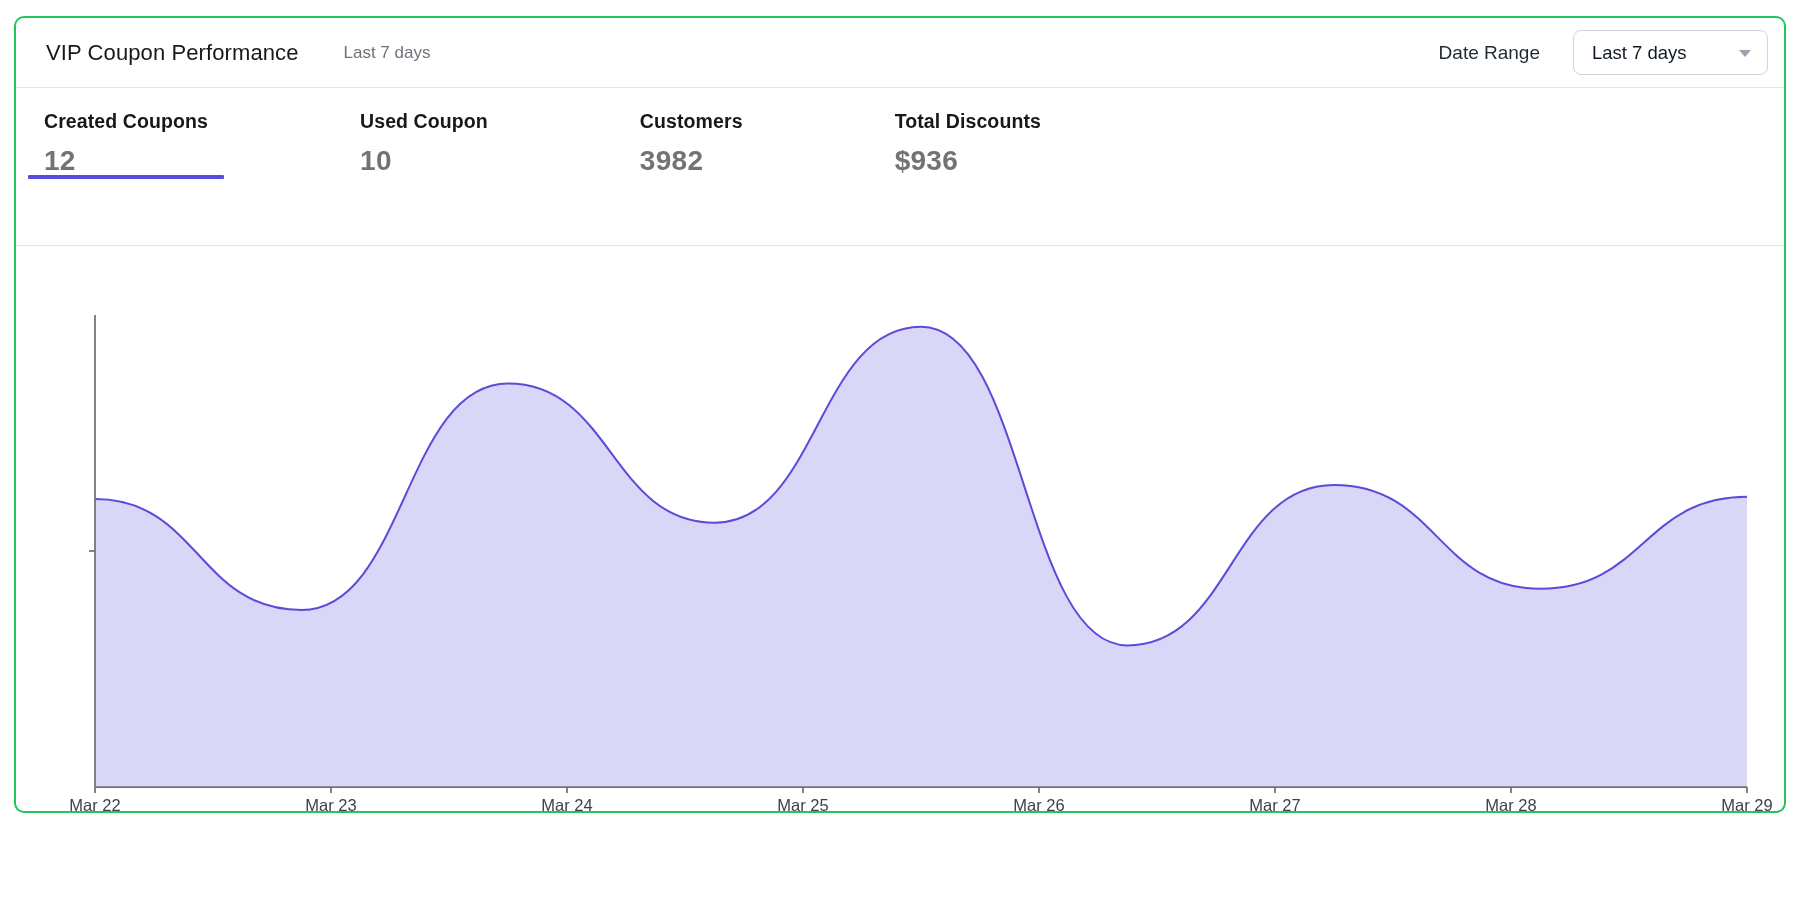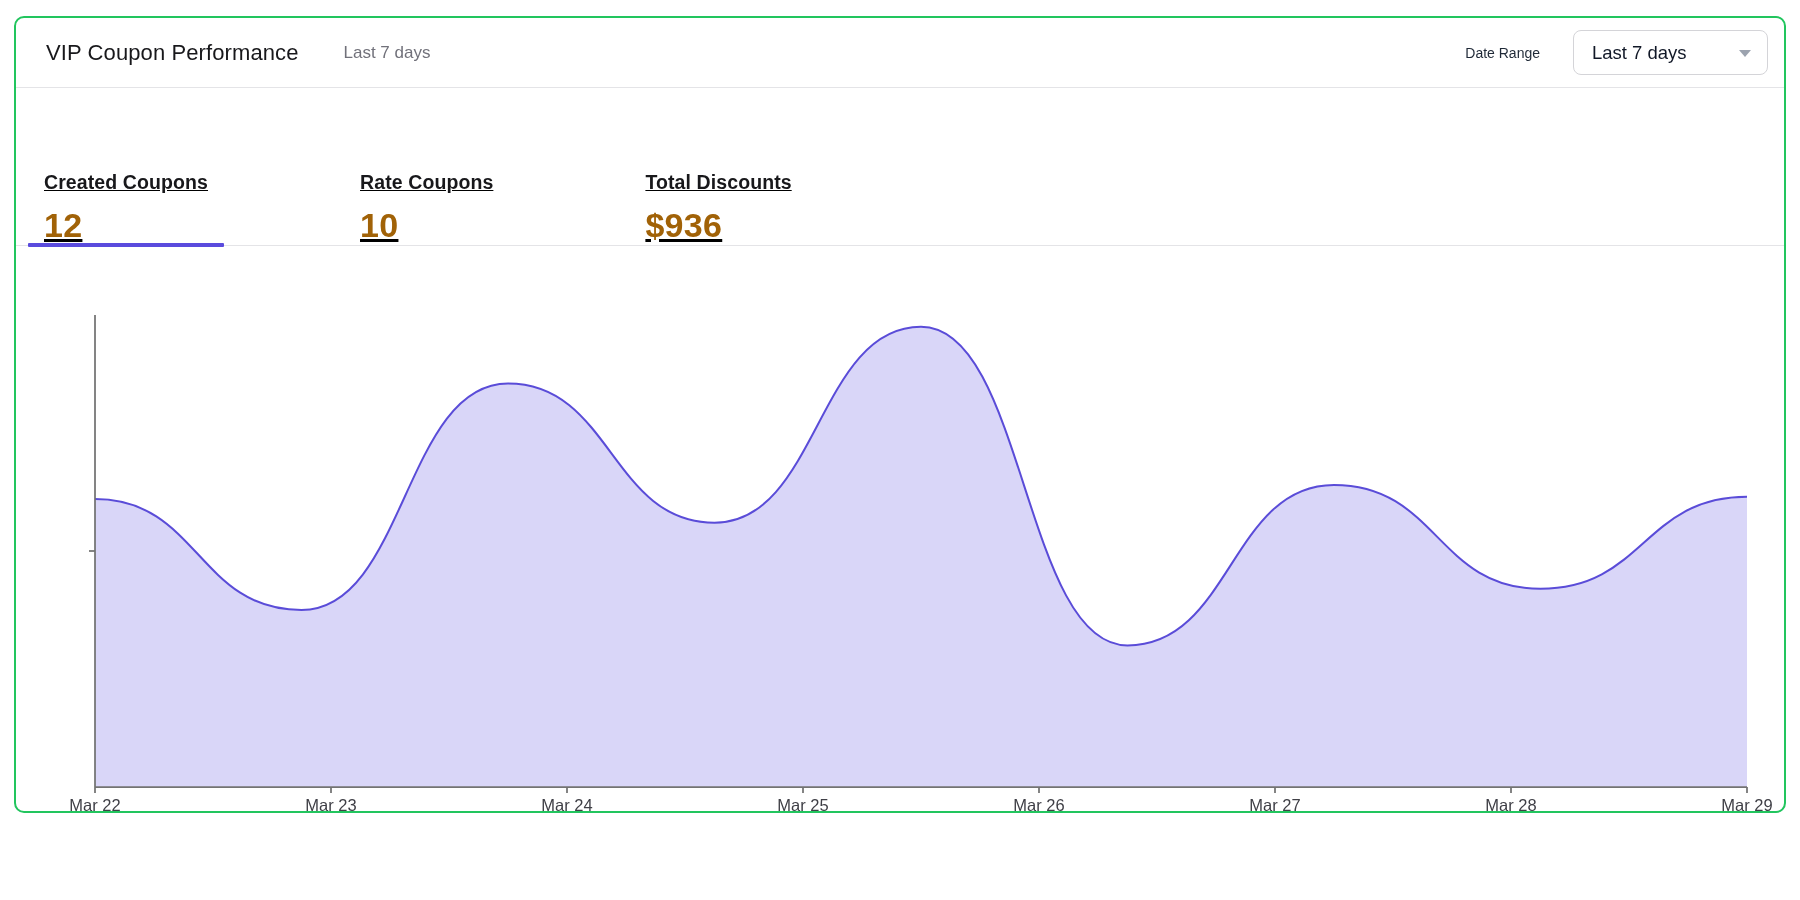--- a/index.html
+++ b/index.html
@@ -32,21 +32,21 @@
     color: #18181b;
     letter-spacing: 0.1px;
   }
   .subtitle {
     margin-left: 45px;
     font-size: 17px;
     color: #71717a;
   }
   .header-spacer { flex: 1; }
   .date-range-label {
-    font-size: 14px;
+    font-size: 19px;
     color: #1f2937;
     margin-right: 33px;
   }
   .select {
     position: relative;
     width: 195px; height: 45px;
     border: 1px solid #d4d4d8;
     border-radius: 8px;
     background: #ffffff;
     display: flex;
@@ -61,44 +61,43 @@
     right: 16px; top: 50%;
     margin-top: -3px;
     width: 0; height: 0;
     border-left: 6px solid transparent;
     border-right: 6px solid transparent;
     border-top: 7px solid #9ca3af;
   }
   
   .tabs {
     display: flex;
-    align-items: flex-end;
+    align-items: flex-start;
     gap: 120px;
     padding: 22px 0 0 12px;
     height: 158px;
     border-bottom: 1px solid #e4e4e7;
-    text-decoration: underline;
   }
   .tab {
     position: relative;
     padding: 0 16px;
     cursor: pointer;
   }
   .tab-label {
     font-size: 19.5px;
     font-weight: 700;
     color: #18181b;
     letter-spacing: 0.1px;
     white-space: nowrap;
   }
   .tab-value {
     margin-top: 12px;
-    font-size: 34px;
+    font-size: 28px;
     font-weight: 700;
-    color: #a16207;
+    color: #737373;
     letter-spacing: 0.3px;
   }
   .tab.active::after {
     content: "";
     position: absolute;
     left: 0; right: 0; bottom: -2px;
     height: 4px;
     border-radius: 1px;
     background: var(--accent, #5a4bdd);
   }
@@ -127,22 +126,26 @@
       <span class="chevron"></span>
     </div>
   </div>
 
   <div class="tabs">
     <div class="tab active">
       <div class="tab-label">Created Coupons</div>
       <div class="tab-value">12</div>
     </div>
     <div class="tab">
-      <div class="tab-label">Rate Coupons</div>
+      <div class="tab-label">Used Coupon</div>
       <div class="tab-value">10</div>
+    </div>
+    <div class="tab">
+      <div class="tab-label">Customers</div>
+      <div class="tab-value">3982</div>
     </div>
     <div class="tab">
       <div class="tab-label">Total Discounts</div>
       <div class="tab-value">$936</div>
     </div>
   </div>
 
   <div class="chart-wrap">
     <svg id="chart-svg" width="1770" height="627" viewBox="0 0 1770 627">
         <path d="M 79 253.07999999999998 C 182.25 253.07999999999998, 182.25 364, 285.5 364 C 388.75 364, 388.75 137.44, 492 137.44 C 595.25 137.44, 595.25 276.67999999999995, 698.5 276.67999999999995 C 801.75 276.67999999999995, 801.75 80.80000000000001, 905 80.80000000000001 C 1008.25 80.80000000000001, 1008.25 399.4, 1111.5 399.4 C 1214.75 399.4, 1214.75 238.92000000000002, 1318 238.92000000000002 C 1421.25 238.92000000000002, 1421.25 342.76, 1524.5 342.76 C 1627.75 342.76, 1627.75 250.72000000000003, 1731 250.72000000000003 L 1731 541 L 79 541 Z" fill="#d9d6f8" stroke="none"></path>

